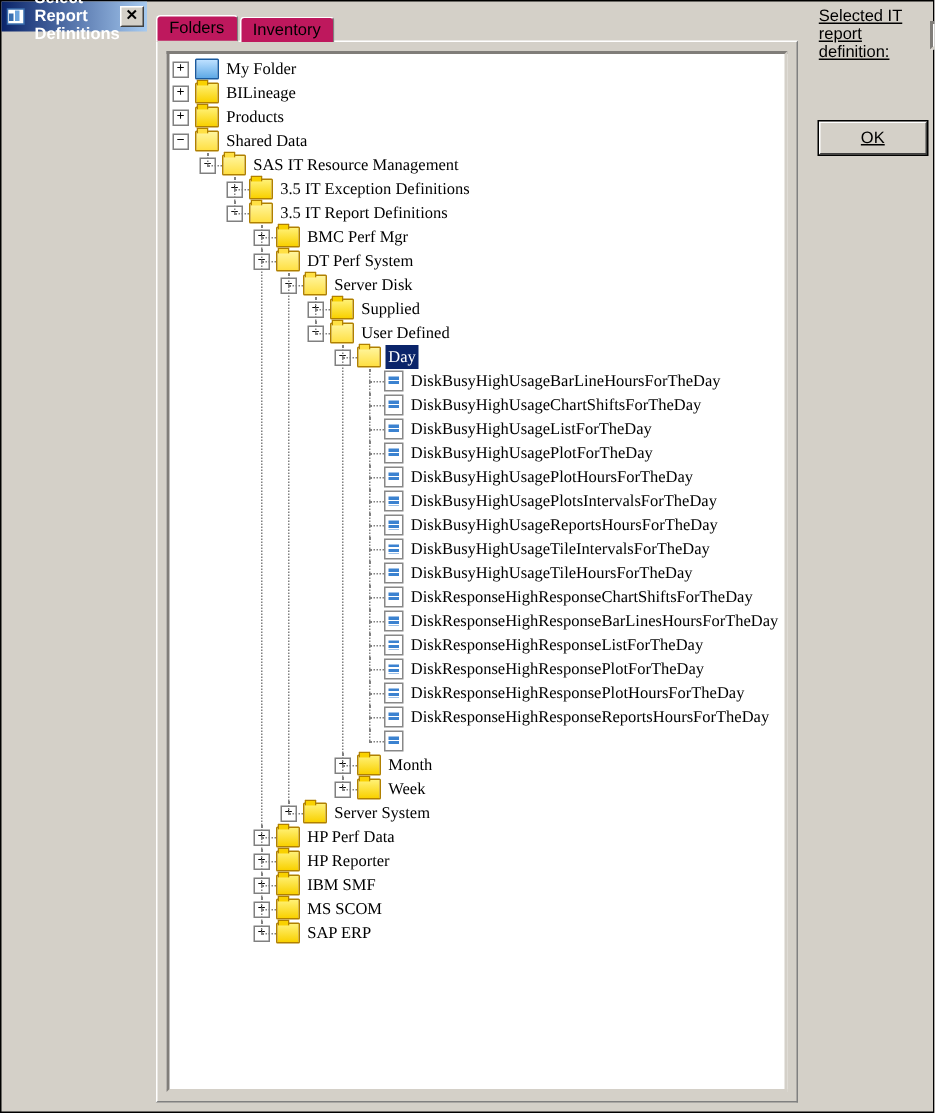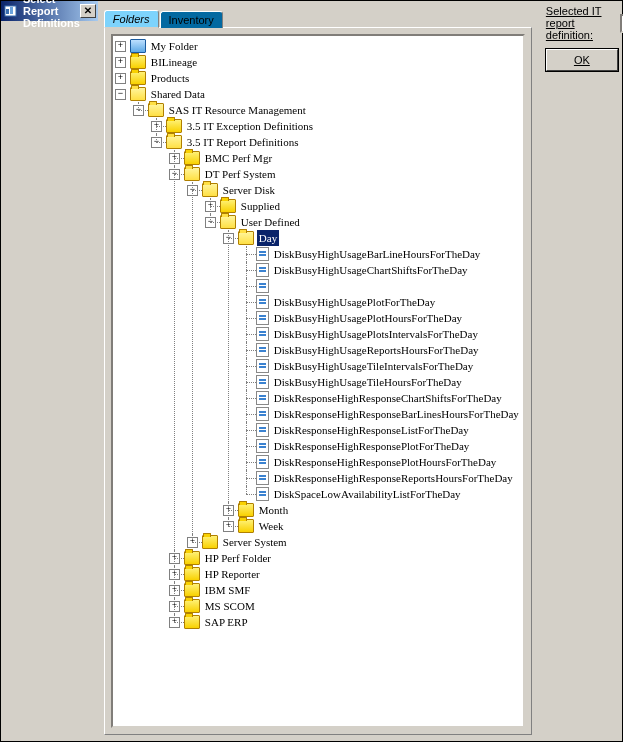--- a/index.html
+++ b/index.html
@@ -57,35 +57,34 @@
     display: flex;
     align-items: flex-end;
     height: 20px;
     position: relative;
     z-index: 2;
   }
   .tab {
     padding: 2px 8px;
     border: 1px solid #808080;
     border-bottom: none;
-    background: #0369a1;
+    background: #be185d;
     border-top-left-radius: 3px;
     border-top-right-radius: 3px;
     margin-right: 1px;
     position: relative;
     top: 1px;
     border-left-color: #fff;
     border-top-color: #fff;
   }
   .tab.active {
-    background: #7dd3fc;
+    background: #be185d;
     border-bottom: 1px solid #d4d0c8;
     top: 1px;
     z-index: 3;
-    font-style: italic;
   }
   .tabpanel {
     flex: 1;
     border: 1px solid #808080;
     border-left-color: #fff;
     border-top-color: #fff;
     background: #d4d0c8;
     padding: 6px;
     display: flex;
     min-height: 0;
@@ -239,20 +238,21 @@
     border: 1px solid #404040;
     border-top-color: #fff;
     border-left-color: #fff;
     background: #d4d0c8;
     font-family: inherit;
     font-size: 11px;
     padding: 0;
   }
   .btn.default {
     outline: 1px solid #000;
+    margin-top: 32px;
   }
 </style>
 </head>
 <body>
 
 <div class="window">
   <div class="titlebar">
     <span class="icon">
       <svg width="14" height="14" viewBox="0 0 14 14">
           <rect x="1" y="2" width="11" height="10" fill="#fff" stroke="#3a6fb0"></rect>
@@ -374,20 +374,21 @@
                                           <div class="row">
                                             <div class="toggle blank"></div>
                                             <span class="node-icon report-icon"></span>
                                             <span class="label">DiskBusyHighUsageChartShiftsForTheDay</span>
                                           </div>
                                         </li>
                                         <li>
                                           <div class="row">
                                             <div class="toggle blank"></div>
                                             <span class="node-icon report-icon"></span>
+                                            <span class="label">DiskBusyHighUsageListForTheDay</span>
                                           </div>
                                         </li>
                                         <li>
                                           <div class="row">
                                             <div class="toggle blank"></div>
                                             <span class="node-icon report-icon"></span>
                                             <span class="label">DiskBusyHighUsagePlotForTheDay</span>
                                           </div>
                                         </li>
                                         <li>
@@ -464,21 +465,20 @@
                                           <div class="row">
                                             <div class="toggle blank"></div>
                                             <span class="node-icon report-icon"></span>
                                             <span class="label">DiskResponseHighResponseReportsHoursForTheDay</span>
                                           </div>
                                         </li>
                                         <li>
                                           <div class="row">
                                             <div class="toggle blank"></div>
                                             <span class="node-icon report-icon"></span>
-                                            <span class="label">DiskSpaceLowAvailabilityListForTheDay</span>
                                           </div>
                                         </li>
                                       </ul>
                                     </li>
                                     <li>
                                       <div class="row">
                                         <div class="toggle">+</div>
                                         <span class="node-icon folder-closed"></span>
                                         <span class="label">Month</span>
                                       </div>
@@ -500,21 +500,21 @@
                                 <span class="node-icon folder-closed"></span>
                                 <span class="label">Server System</span>
                               </div>
                             </li>
                           </ul>
                         </li>
                         <li>
                           <div class="row">
                             <div class="toggle">+</div>
                             <span class="node-icon folder-closed"></span>
-                            <span class="label">HP Perf Folder</span>
+                            <span class="label">HP Perf Data</span>
                           </div>
                         </li>
                         <li>
                           <div class="row">
                             <div class="toggle">+</div>
                             <span class="node-icon folder-closed"></span>
                             <span class="label">HP Reporter</span>
                           </div>
                         </li>
                         <li>

